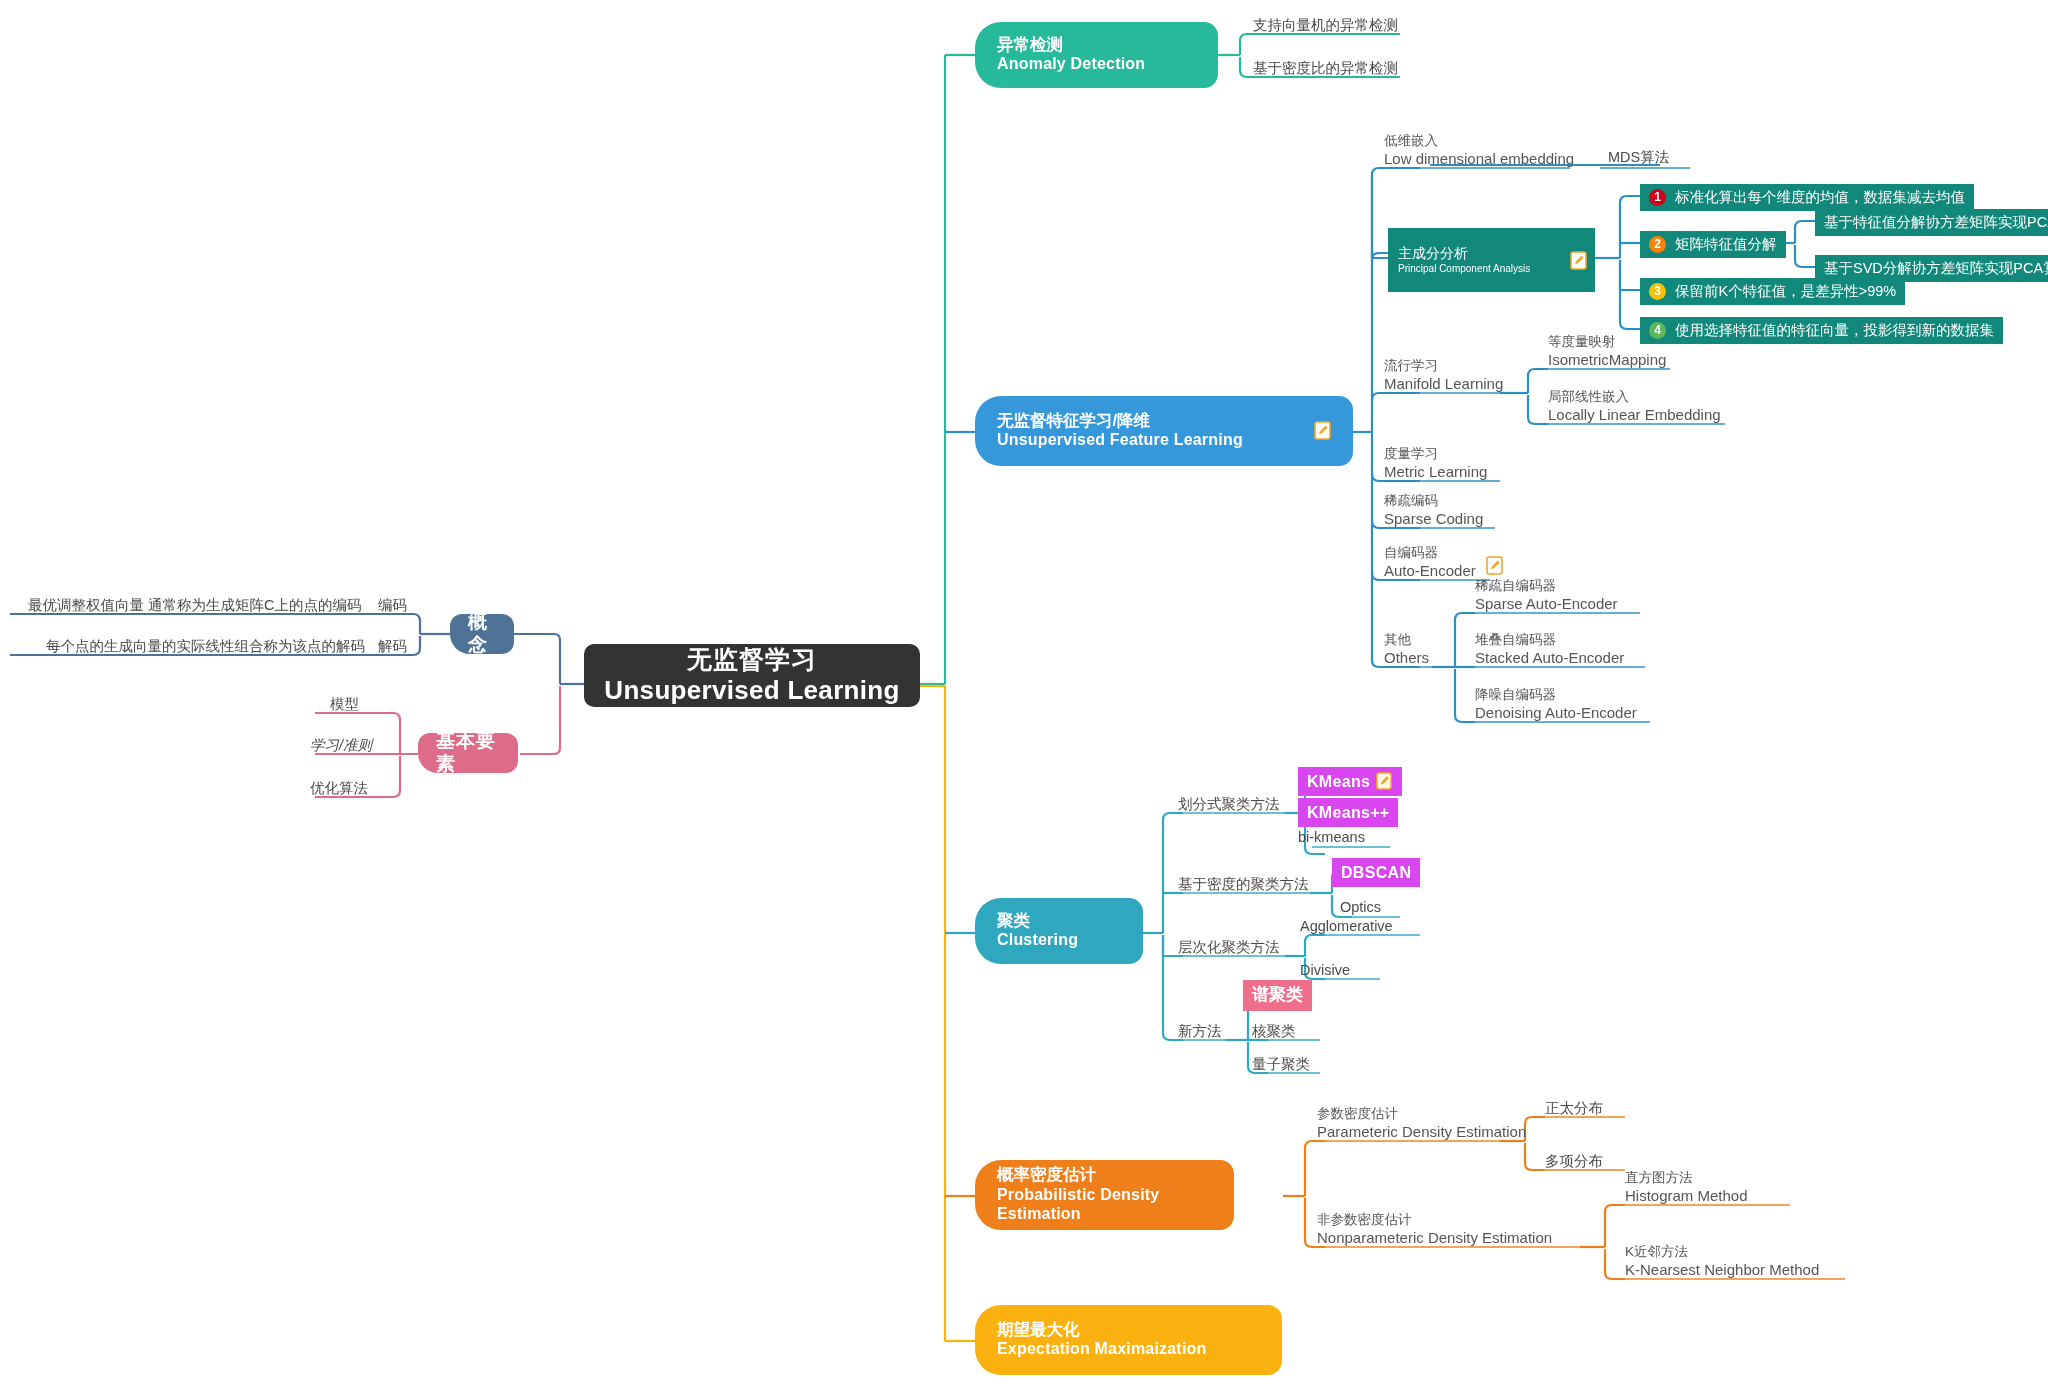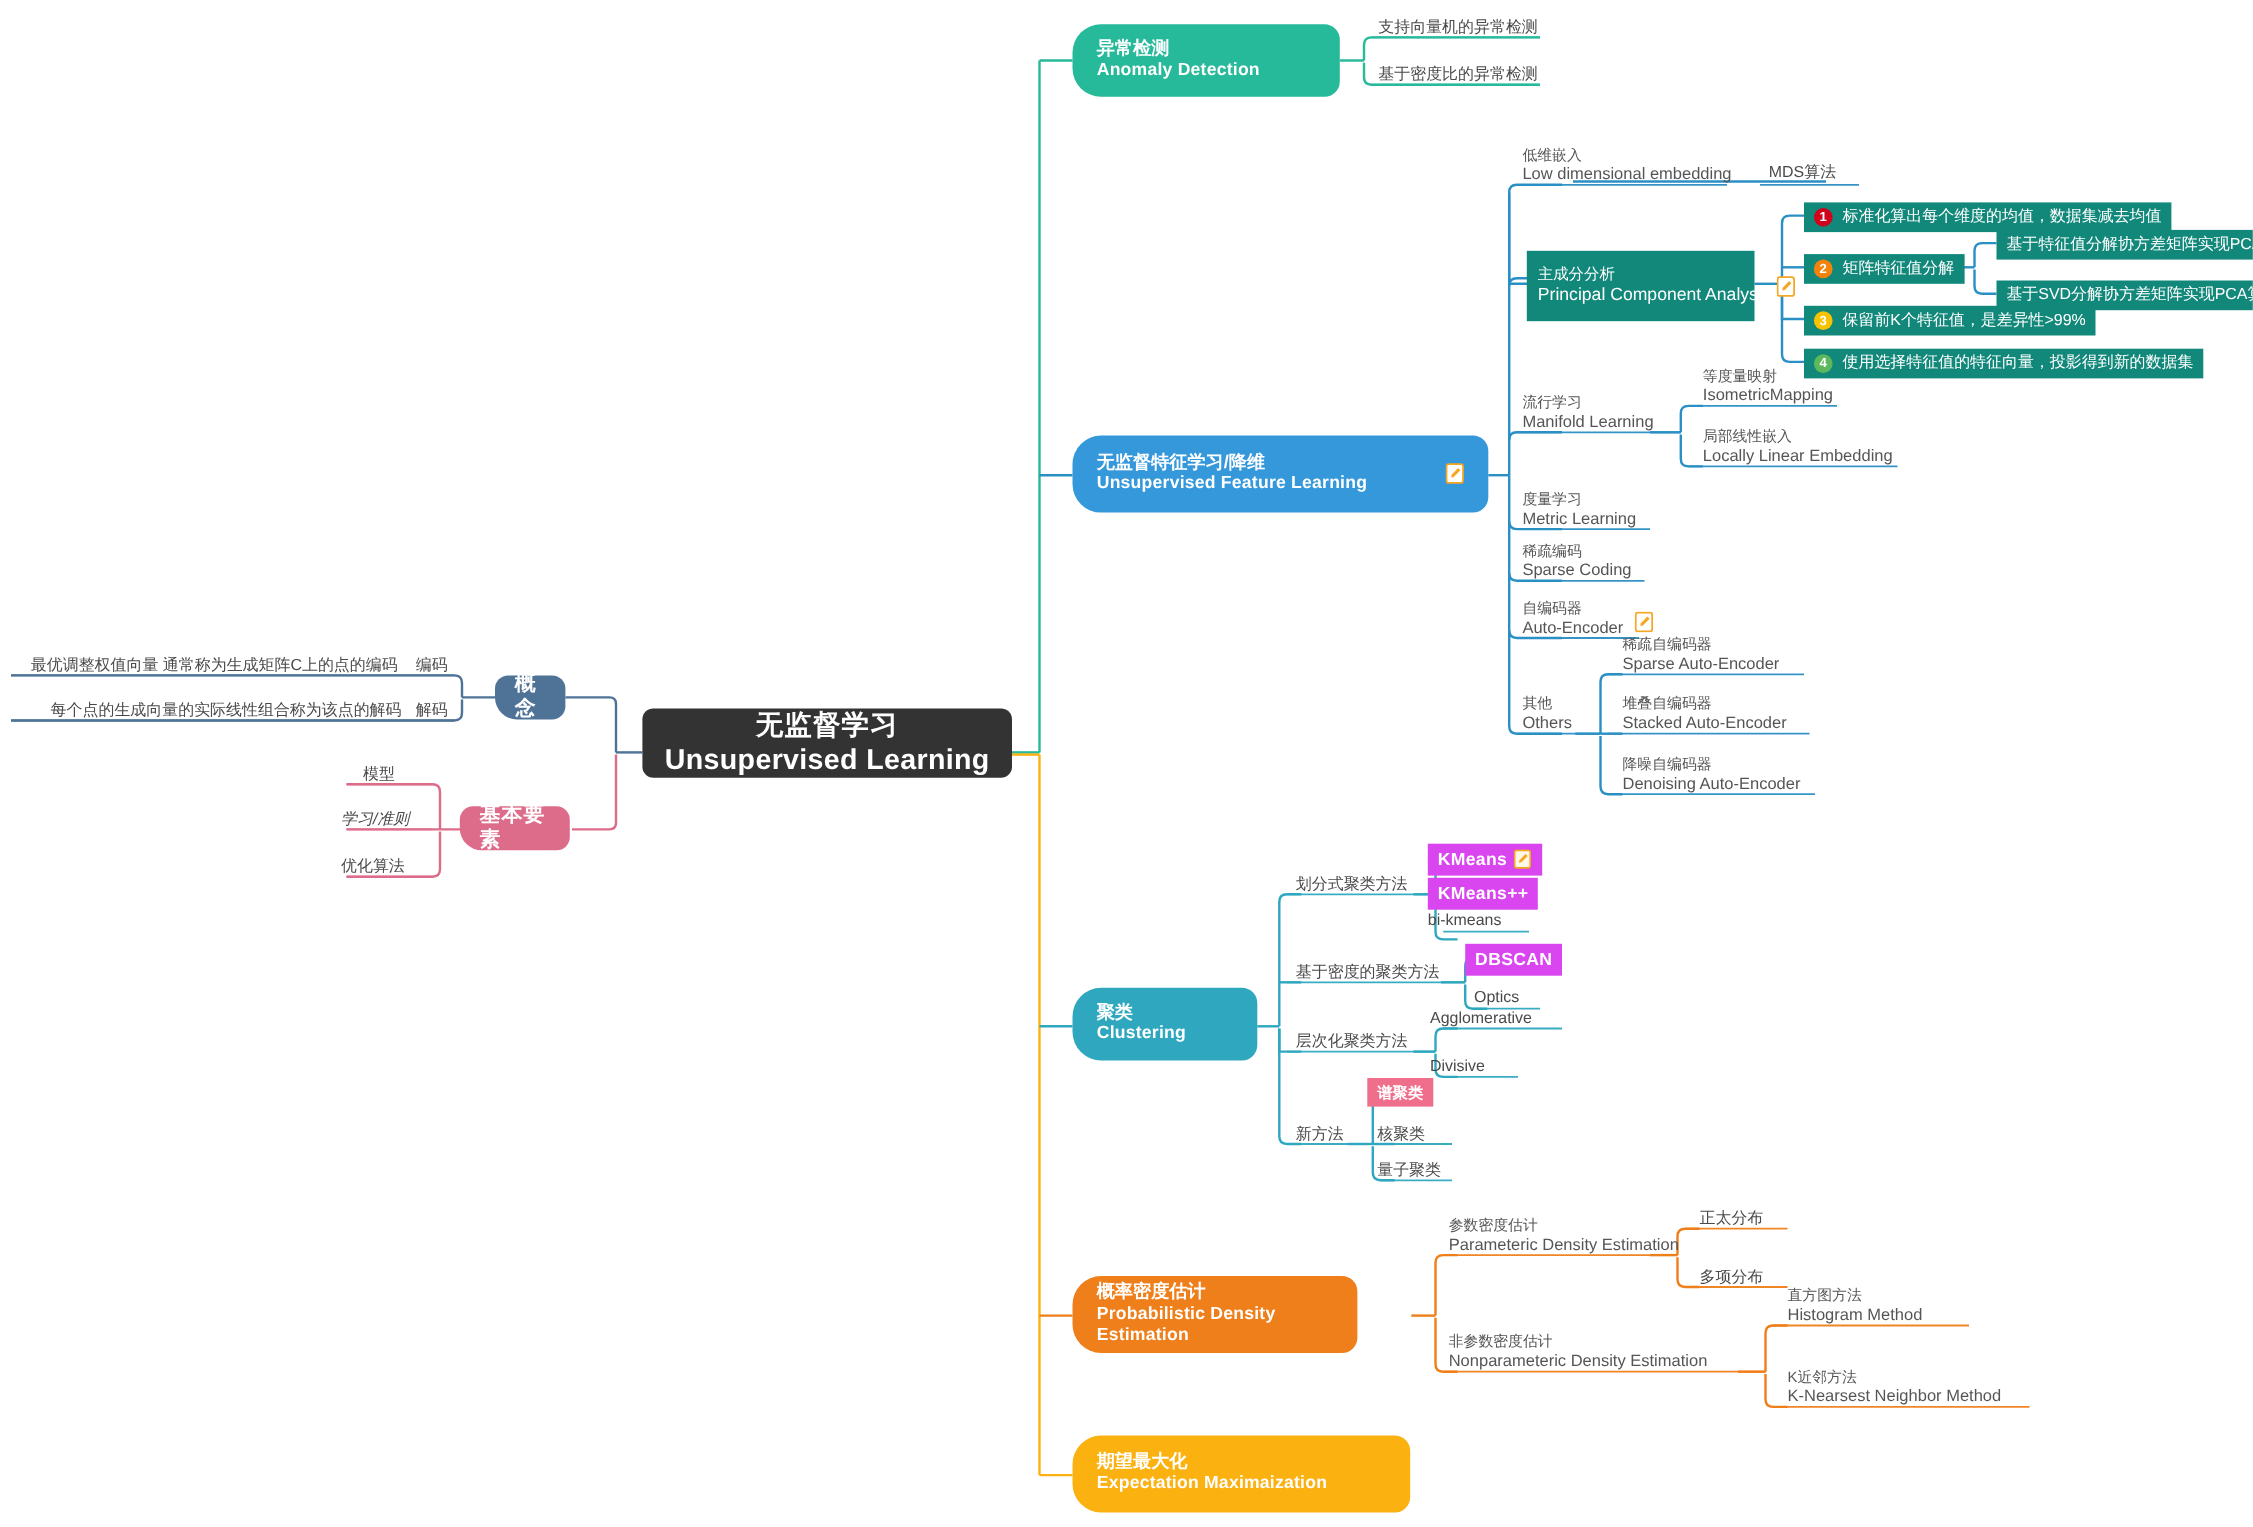--- a/index.html
+++ b/index.html
@@ -48,21 +48,21 @@
   .leaf .zh { font-size:13.5px; display:block; color:#555; }
   .leaf .en { font-size:15px; display:block; color:#555; }
 
   
   .tag {
     position:absolute; color:#fff; font-size:14px; white-space:nowrap;
     padding:3px 9px; line-height:1.45; display:flex; align-items:center; gap:5px;
   }
   .tag.teal { background:#12887b; font-size:14.5px; }
   .tag.pink { background:#d946ef; font-weight:bold; font-size:16px; letter-spacing:0.3px; }
-  .tag.pinksm { background:#ef6e8b; font-weight:bold; font-size:14px; }
+  .tag.pinksm { background:#ef6e8b; font-weight:bold; font-size:17px; }
 
   .badge {
     display:inline-flex; width:17px; height:17px; border-radius:50%;
     color:#fff; font-size:12px; font-weight:bold;
     align-items:center; justify-content:center; flex:0 0 auto;
     margin-right:4px;
   }
 
   
   .noteicon {
@@ -286,21 +286,21 @@
     <span class="zh">低维嵌入</span>
     <span class="en">Low dimensional embedding</span>
   </div>
   <div class="leaf" style="left:1608px; top:148px;">
     <span class="zhonly">MDS算法</span>
   </div>
 
   <div class="tag teal" style="left:1388px; top:228px; width:207px; height:64px; align-items:center; justify-content:space-between; padding:5px 8px 5px 10px;">
     <span style="display:flex; flex-direction:column; line-height:1.25;">
       <span style="font-size:14px;">主成分分析</span>
-      <span style="font-size:16px;">Principal Component Analysis</span>
+      <span style="font-size:10px;">Principal Component Analysis</span>
     </span>
     <span class="noteicon">
       <svg width="17" height="19" viewBox="0 0 17 19">
           <rect x="1" y="1" width="15" height="17" rx="2" fill="#fff" stroke="#f5a623" stroke-width="1.6"></rect>
           <path d="M11.5 4.5 L13.6 6.6 L7.6 12.6 L5.2 13.1 L5.7 10.7 Z" fill="#f5a623"></path>
         </svg>
     </span>
   </div>
 
   <div class="tag teal" style="left:1640px; top:184px;">

